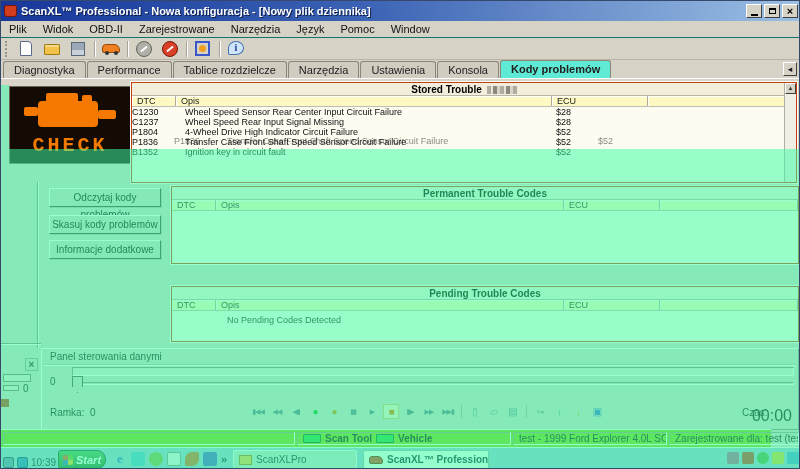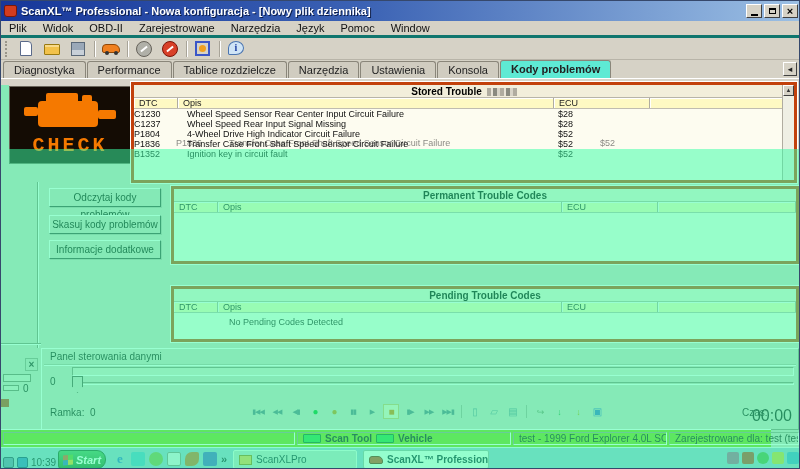--- a/index.html
+++ b/index.html
@@ -17,21 +17,21 @@
   .title-text{font-size:11px;font-weight:bold;white-space:nowrap;text-shadow:1px 1px 0 #0a1c4a;}
   .win-btns{margin-left:auto;display:flex;gap:2px;}
   .wbtn{width:16px;height:14px;background:#d6d2c6;border:1px solid;
     border-color:#fff #404040 #404040 #fff;display:flex;align-items:center;justify-content:center;}
   .g-min{width:7px;height:2px;background:#000;margin-top:7px;}
   .g-res{width:7px;height:6px;border:1px solid #000;border-top-width:2px;}
   .g-cls{font-size:11px;font-weight:bold;color:#000;line-height:10px;}
 
   
   .menubar{position:absolute;left:0;top:20px;width:800px;height:17px;background:#d6d2c6;
-    display:flex;align-items:center;gap:0;font-size:11px;color:#111;border-bottom:3px solid #0f766e;}
+    display:flex;align-items:center;gap:0;font-size:11px;color:#111;border-bottom:1px solid #0f766e;}
   .menu-item{padding:1px 8px;}
   .toolbar{position:absolute;left:0;top:37px;width:800px;height:22px;background:#d6d2c6;
     display:flex;align-items:center;gap:6px;padding-left:4px;border-bottom:1px solid #b8b4a8;}
   .grip{width:3px;height:16px;border-left:2px dotted #9a968a;margin-right:2px;}
   .tsep{width:1px;height:16px;background:#a8a498;box-shadow:1px 0 0 #fff;}
   .tico{width:20px;height:18px;position:relative;flex:none;}
   .i-page{position:absolute;left:4px;top:1px;width:12px;height:15px;background:#fff;
     border:1px solid #5a6a8a;border-radius:0 4px 0 0;}
   .i-folder{position:absolute;left:2px;top:4px;width:16px;height:11px;background:#f2c24a;
     border:1px solid #9a7a10;border-radius:1px;box-shadow:inset 0 2px 0 #f8da8a;}
@@ -69,21 +69,21 @@
   .engine-glyph{position:relative;width:104px;height:42px;margin:4px auto 0;}
   .eg{position:absolute;background:#f57900;border-radius:2px;}
   .eg-main{left:20px;top:10px;width:60px;height:26px;border-radius:4px;}
   .eg-top{left:28px;top:2px;width:32px;height:10px;}
   .eg-bump{left:64px;top:4px;width:10px;height:8px;}
   .eg-left{left:6px;top:16px;width:14px;height:9px;}
   .eg-right{left:80px;top:19px;width:18px;height:9px;}
   .check-label{text-align:center;color:#f57900;font-weight:bold;font-size:20px;letter-spacing:3px;
     line-height:26px;font-family:Liberation Mono, monospace;}
 
-  .panel{position:absolute;background:#fdfcf0;border:3px solid #c2410c;outline:1px solid #fff;}
+  .panel{position:absolute;background:#fdfcf0;border:1px solid #c2410c;outline:1px solid #fff;}
   .cap{height:13px;background:#f2eedb;border-bottom:1px solid #b8b4a8;text-align:center;
     font-size:10px;font-weight:bold;line-height:13px;color:#000;}
   .glitch{display:inline-block;vertical-align:middle;width:30px;height:8px;margin-left:5px;color:transparent;overflow:hidden;
     background:repeating-linear-gradient(90deg,#b0aca0 0 4px,#e8e4d8 4px 6px,#8a8a80 6px 10px,#d8d4c8 10px 13px);}
   .thead{display:flex;height:11px;background:#fef9c3;border-bottom:1px solid #c0bcb0;font-size:9px;color:#222;}
   .thead>div{border-right:1px solid #b0aca0;box-shadow:inset 1px 1px 0 #fff;padding-left:5px;line-height:11px;}
   .trow{display:flex;height:10px;font-size:9px;line-height:10px;color:#111;}
   .c-dtc{width:44px;flex:none;}
   .c-opis{flex:1;padding-left:9px;overflow:hidden;white-space:nowrap;}
   .c-ecu{width:96px;flex:none;padding-left:4px;}

